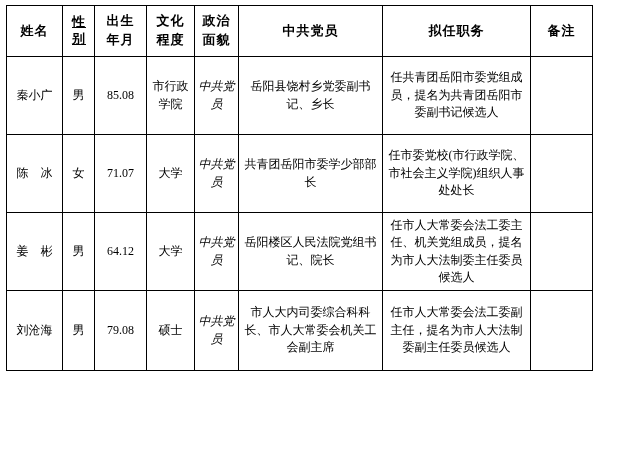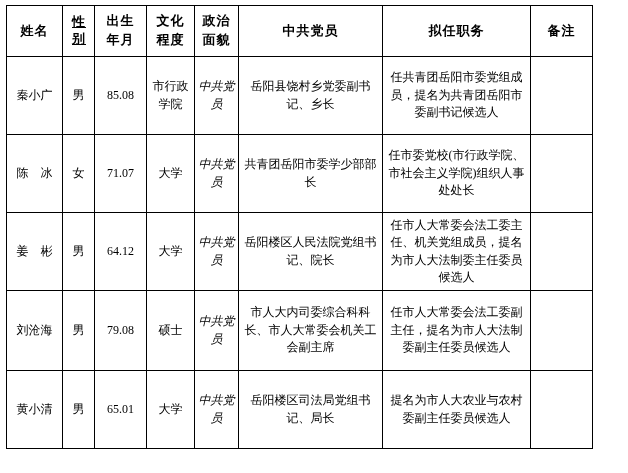--- a/index.html
+++ b/index.html
@@ -161,25 +161,15 @@
       <tr class="tall">
         <td class="c-name">刘沧海</td>
         <td class="c-gender">男</td>
         <td class="c-birth">79.08</td>
         <td class="c-edu">硕士</td>
         <td class="c-party">中共党员</td>
         <td class="c-current">市人大内司委综合科科长、市人大常委会机关工会副主席</td>
         <td class="c-propose">任市人大常委会法工委副主任，提名为市人大法制委副主任委员候选人</td>
         <td class="c-remark"></td>
       </tr>
-      <tr>
-        <td class="c-name">黄小清</td>
-        <td class="c-gender">男</td>
-        <td class="c-birth">65.01</td>
-        <td class="c-edu">大学</td>
-        <td class="c-party">中共党员</td>
-        <td class="c-current">岳阳楼区司法局党组书记、局长</td>
-        <td class="c-propose">提名为市人大农业与农村委副主任委员候选人</td>
-        <td class="c-remark"></td>
-      </tr>
     </tbody>
   </table>
 </div>
 
 </body></html>

